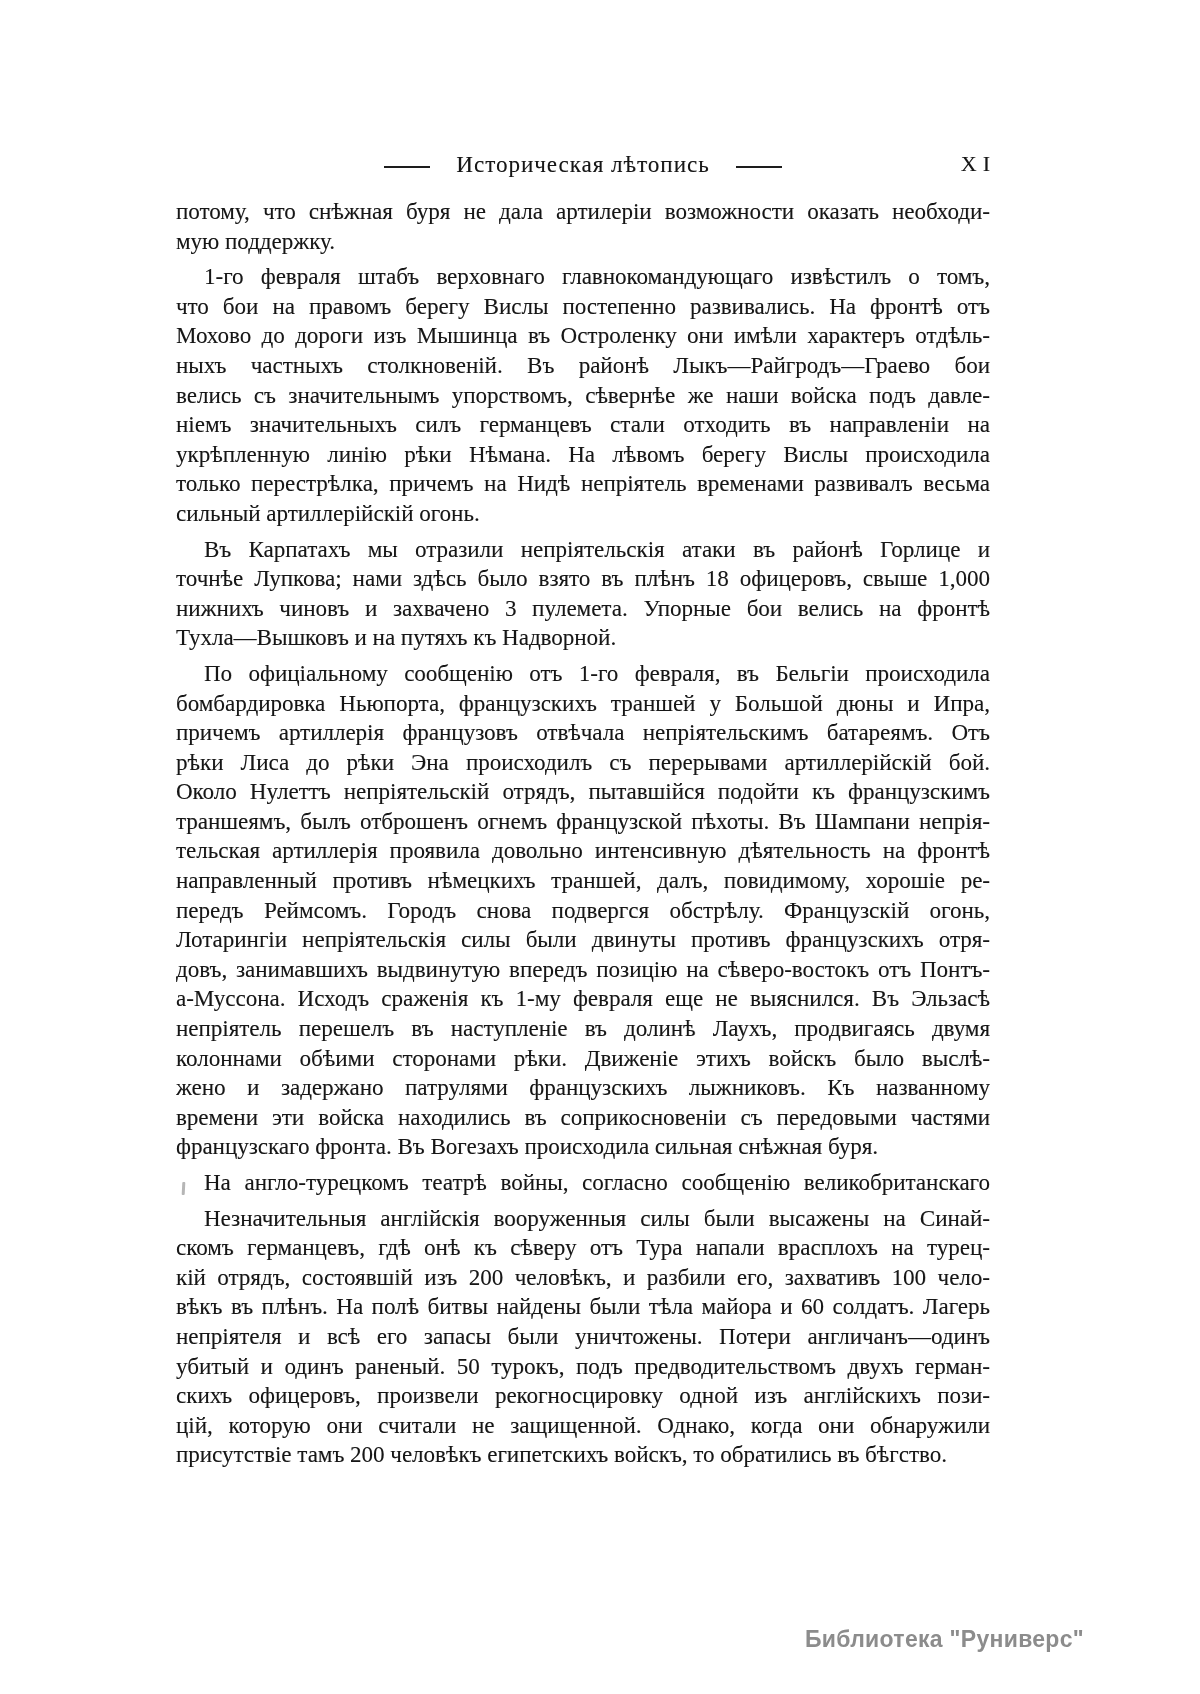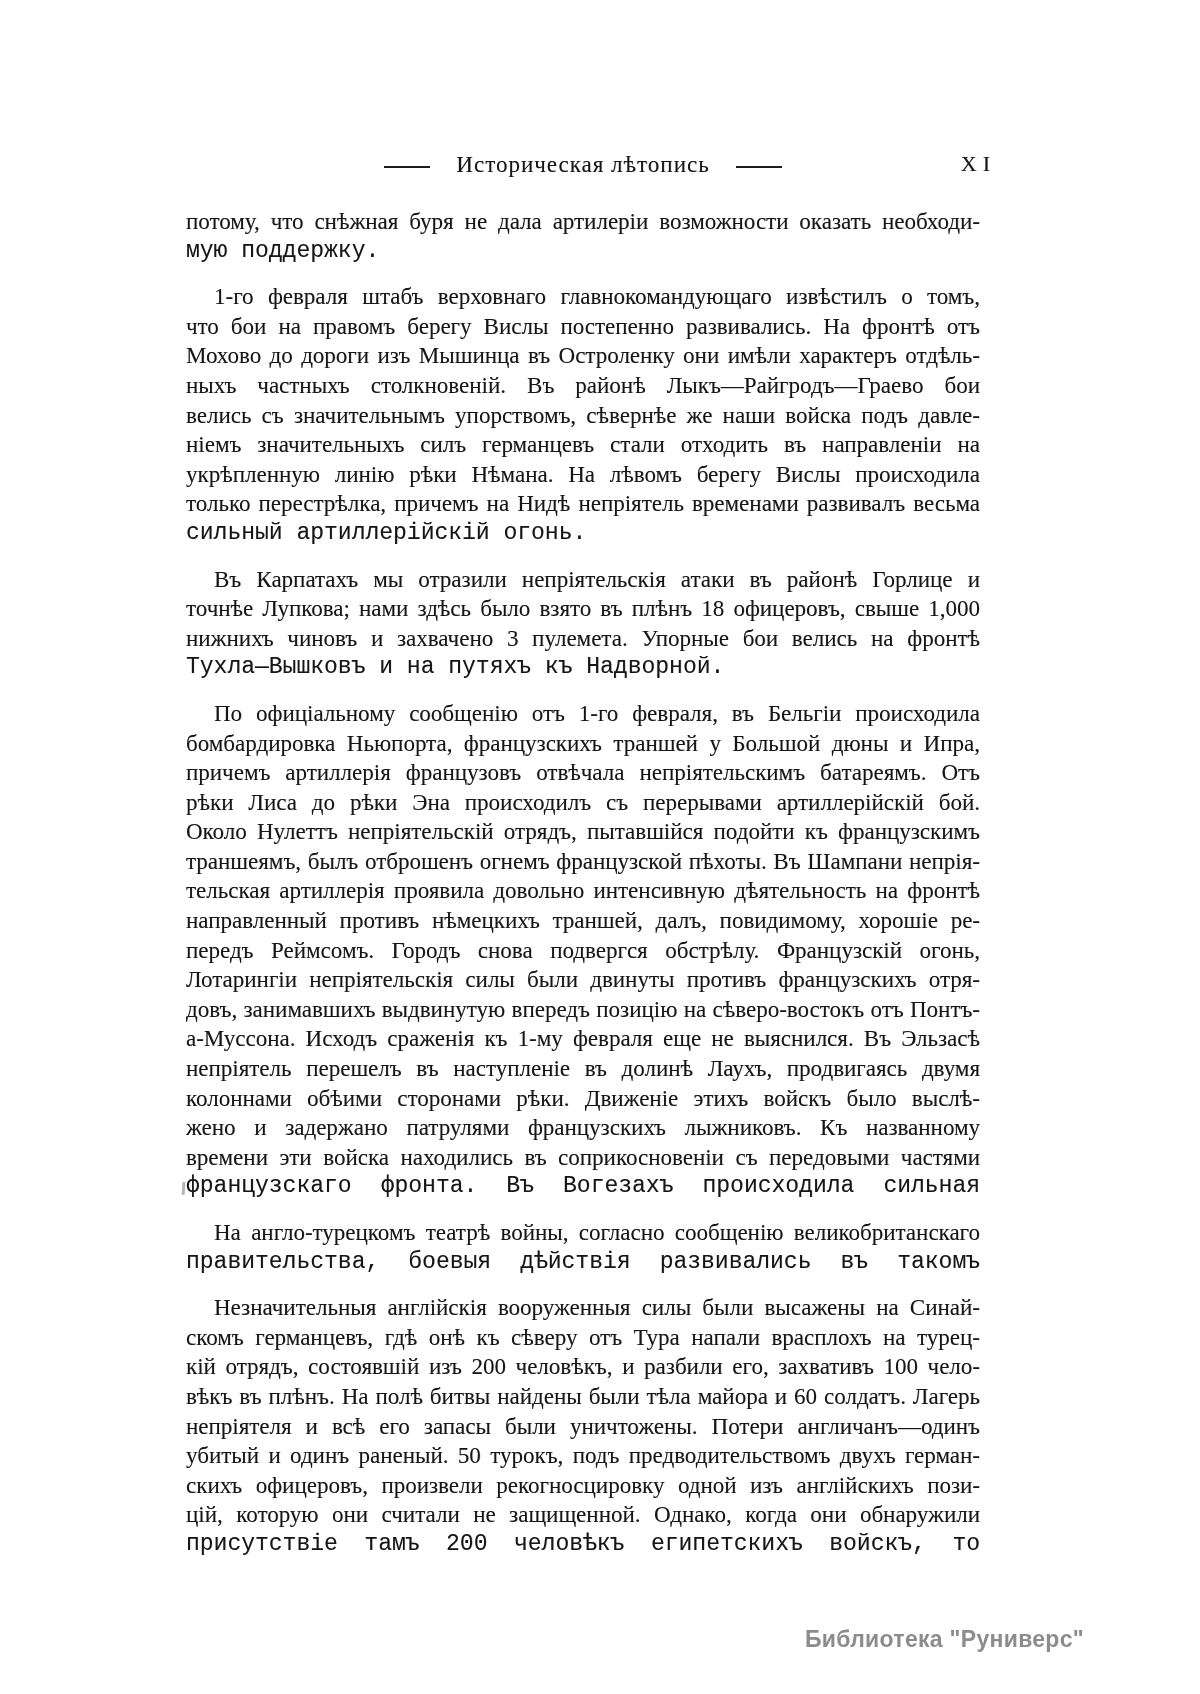--- a/index.html
+++ b/index.html
@@ -44,31 +44,31 @@
   }
 
   
   .text-block {
     position: absolute;
     left: 170px; top: 191px;
     width: 826px;
     font-size: 23px;
     text-shadow: 0.3px 0.3px 0 rgba(20,20,20,0.33);
   }
-  .paragraph { margin: 16px; }
+  .paragraph { margin: 6px; }
   .line {
     height: 29.6px;
     line-height: 29.6px;
     text-align: justify;
     text-align-last: justify;
     overflow: hidden;
     white-space: normal;
   }
   .paragraph.indent .line:first-child { text-indent: 28px; }
-  .line.para-last { text-align-last: left; font-family: Liberation Mono, monospace; }
+  .line.para-last { text-align-last: left; }
 
   
   .scan-artifact {
     position: absolute;
     left: 182px; top: 1182px;
     width: 3px; height: 13px;
     background: #6e6e6e;
     opacity: 0.5;
     border-radius: 1px;
     transform: rotate(3deg);
@@ -135,21 +135,20 @@
         <div class="line">довъ, занимавшихъ выдвинутую впередъ позицію на сѣверо-востокъ отъ Понтъ-</div>
         <div class="line">а-Муссона. Исходъ сраженія къ 1-му февраля еще не выяснился. Въ Эльзасѣ</div>
         <div class="line">непріятель перешелъ въ наступленіе въ долинѣ Лаухъ, продвигаясь двумя</div>
         <div class="line">колоннами обѣими сторонами рѣки. Движеніе этихъ войскъ было выслѣ-</div>
         <div class="line">жено и задержано патрулями французскихъ лыжниковъ. Къ названному</div>
         <div class="line">времени эти войска находились въ соприкосновеніи съ передовыми частями</div>
         <div class="line para-last">французскаго фронта. Въ Вогезахъ происходила сильная снѣжная буря.</div>
       </div>
       <div class="paragraph indent">
         <div class="line">На англо-турецкомъ театрѣ войны, согласно сообщенію великобританскаго</div>
-        <div class="line para-last">правительства, боевыя дѣйствія развивались въ такомъ порядкѣ:</div>
       </div>
       <div class="paragraph indent">
         <div class="line">Незначительныя англійскія вооруженныя силы были высажены на Синай-</div>
         <div class="line">скомъ германцевъ, гдѣ онѣ къ сѣверу отъ Тура напали врасплохъ на турец-</div>
         <div class="line">кій отрядъ, состоявшій изъ 200 человѣкъ, и разбили его, захвативъ 100 чело-</div>
         <div class="line">вѣкъ въ плѣнъ. На полѣ битвы найдены были тѣла майора и 60 солдатъ. Лагерь</div>
         <div class="line">непріятеля и всѣ его запасы были уничтожены. Потери англичанъ—одинъ</div>
         <div class="line">убитый и одинъ раненый. 50 турокъ, подъ предводительствомъ двухъ герман-</div>
         <div class="line">скихъ офицеровъ, произвели рекогносцировку одной изъ англійскихъ пози-</div>
         <div class="line">цій, которую они считали не защищенной. Однако, когда они обнаружили</div>

